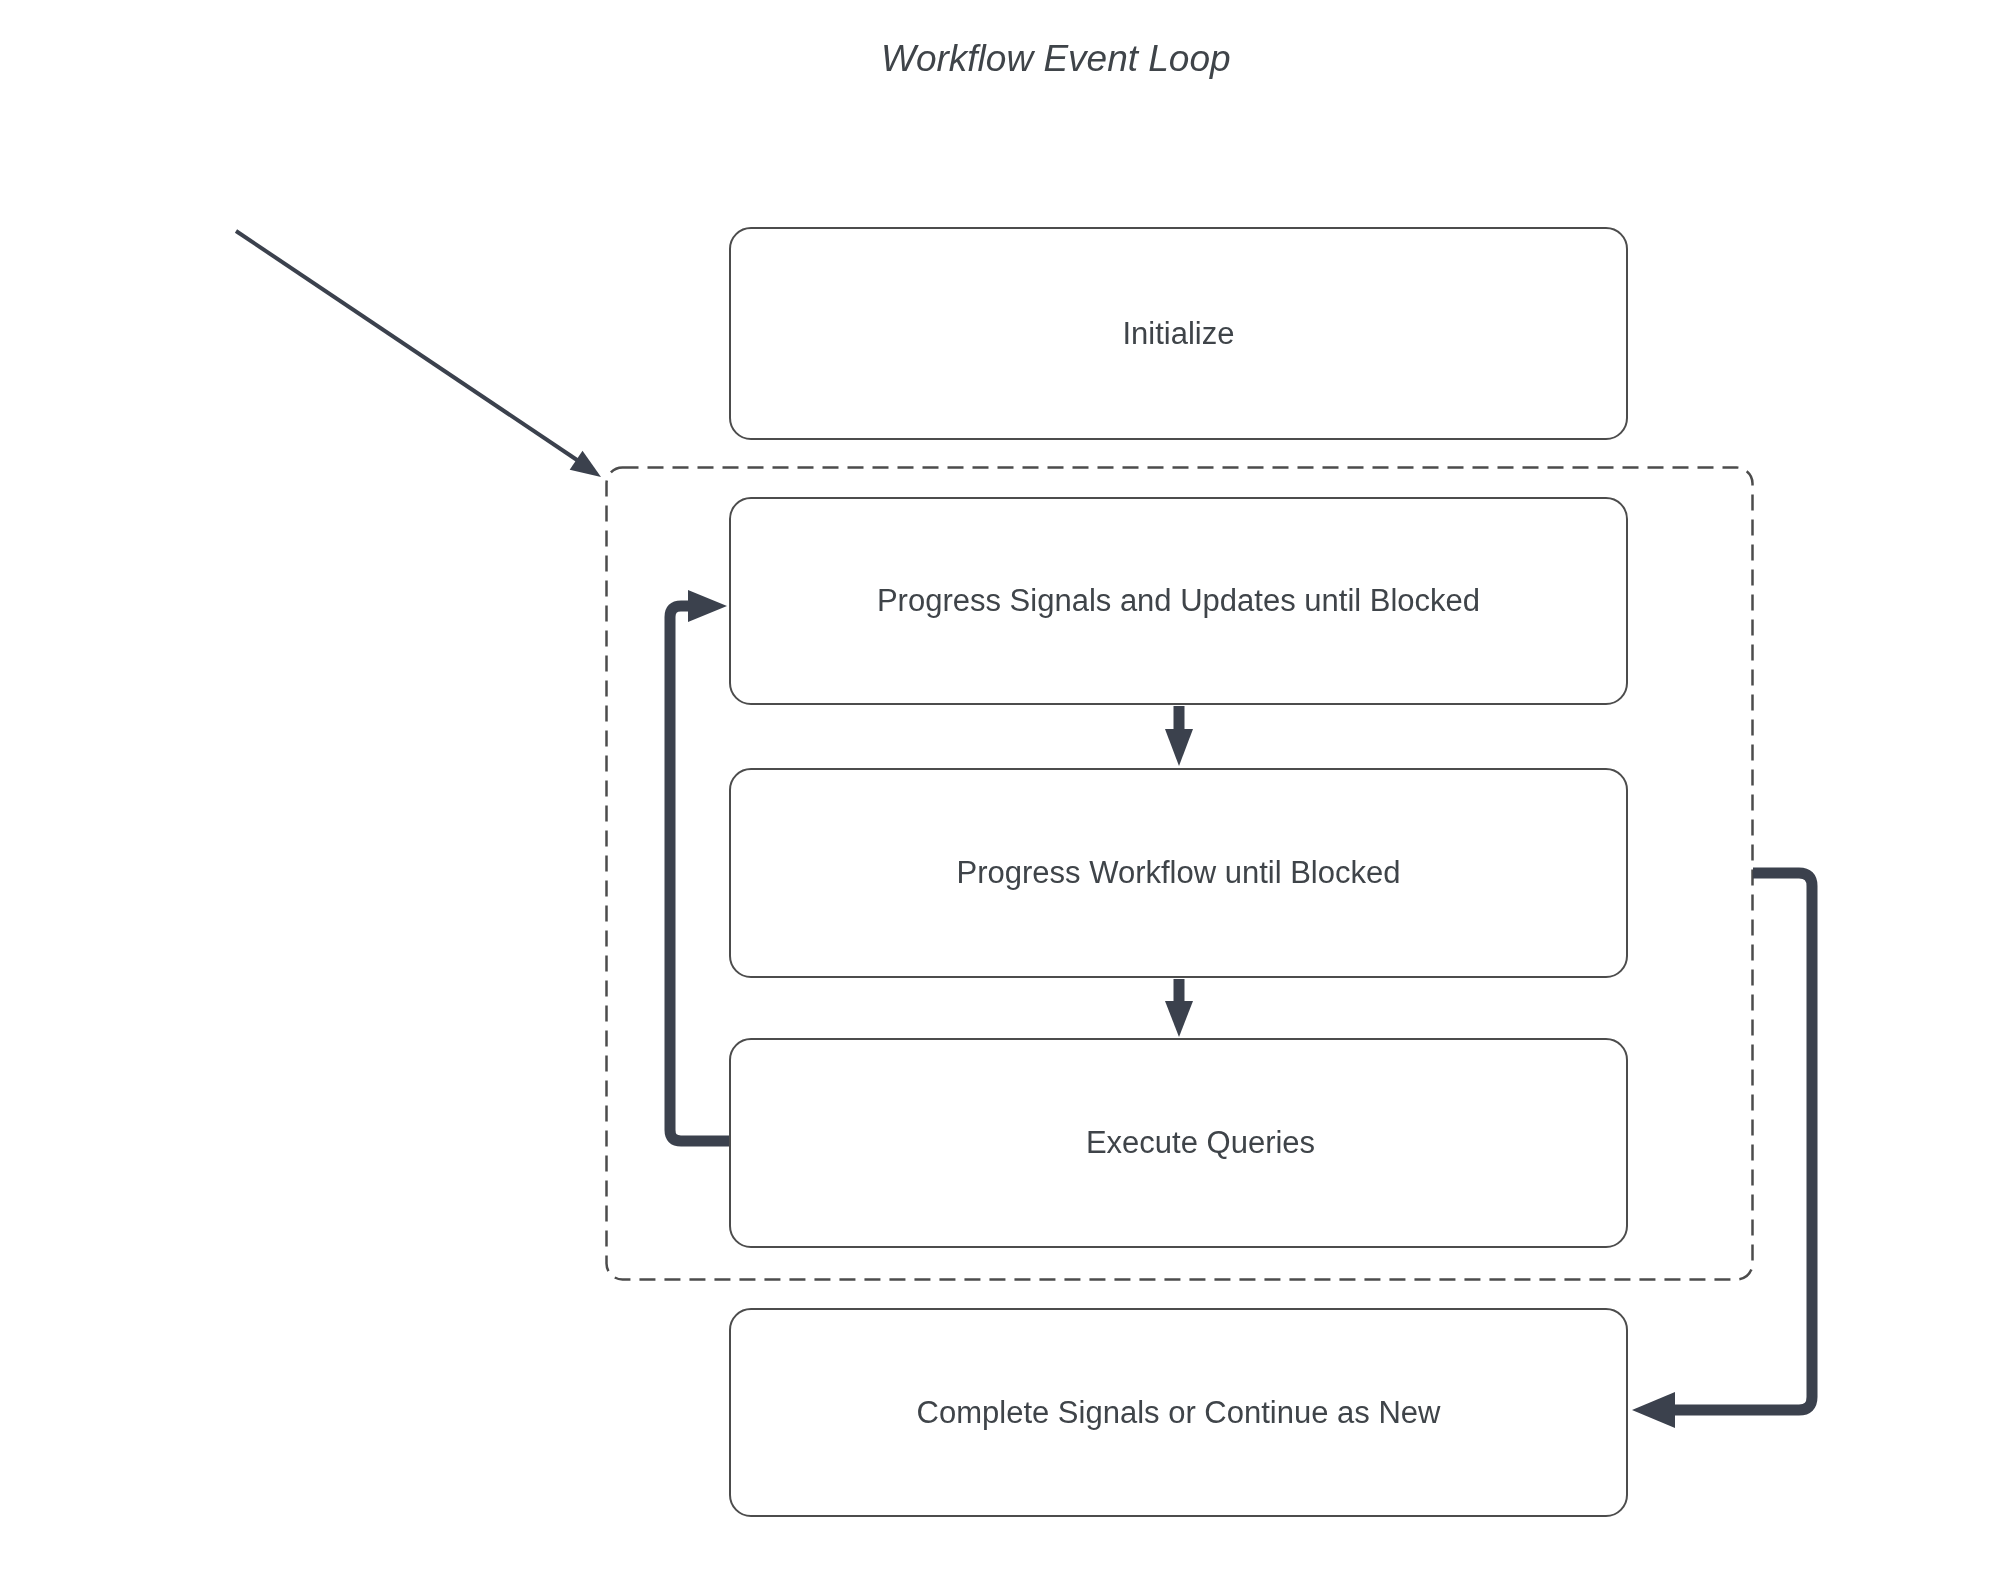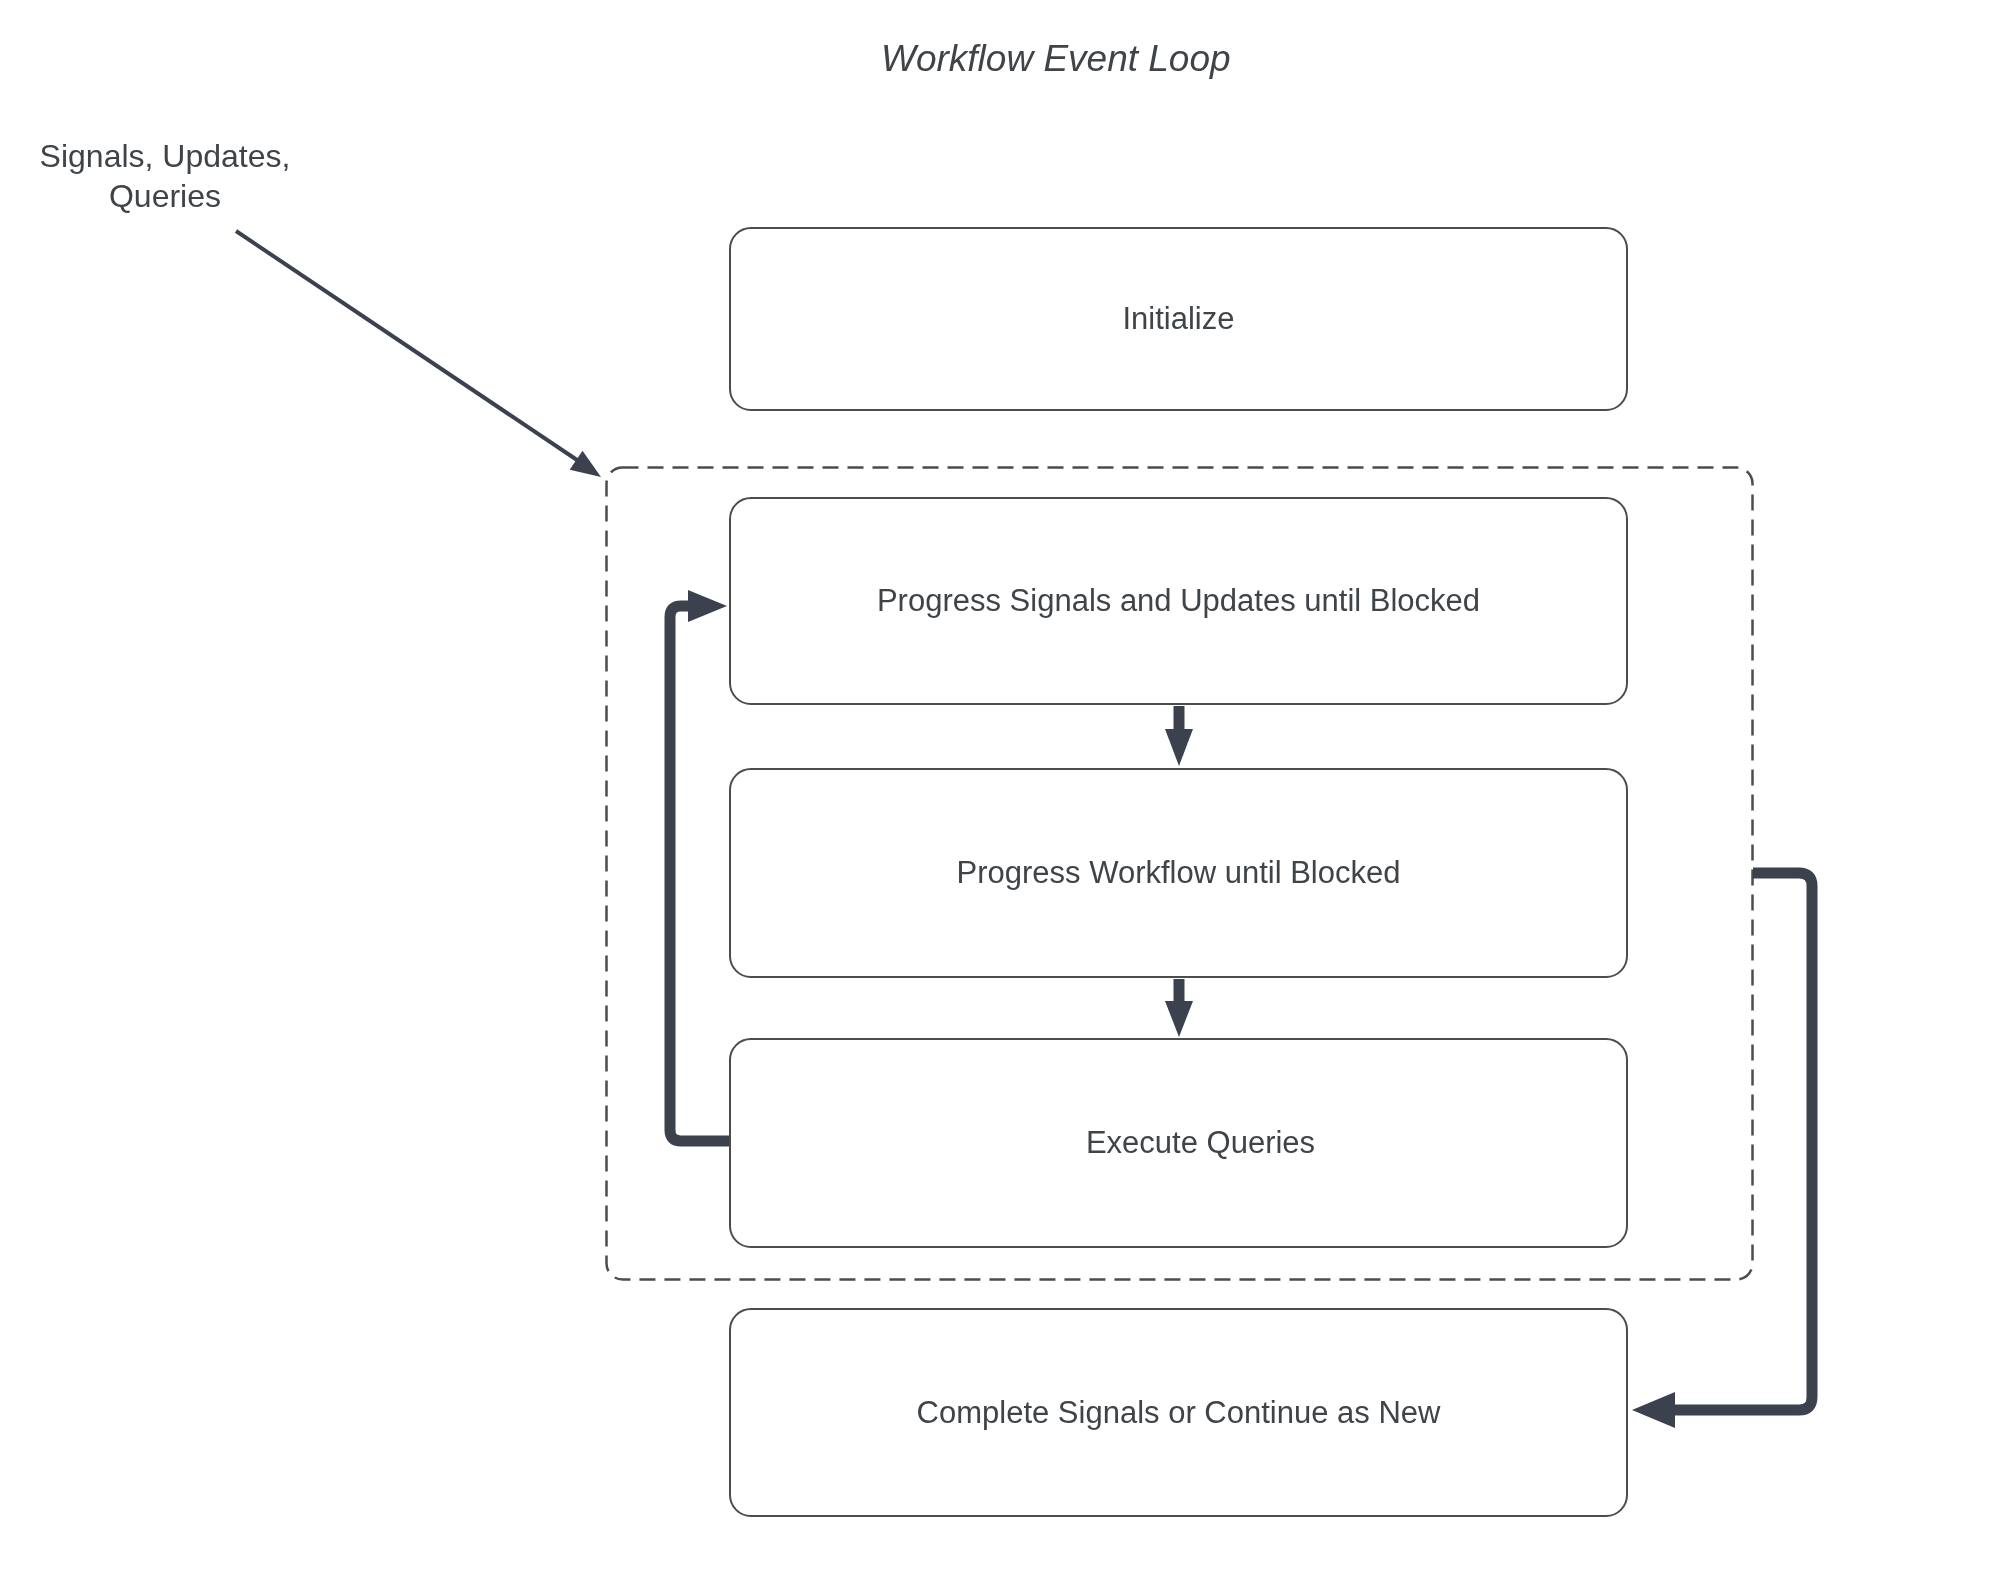--- a/index.html
+++ b/index.html
@@ -46,21 +46,21 @@
     border: 2px solid var(--color-border, #4c4c4c);
     border-radius: 22px;
     background: #ffffff;
     display: flex;
     align-items: center;
     justify-content: center;
     font-size: 31px;
     text-align: center;
     color: var(--color-text, #3f4449);
   }
-  .node-initialize { top: 227px; height: 184px; }
+  .node-initialize { top: 227px; height: 213px; }
   .node-signals    { top: 497px; height: 208px; }
   .node-workflow   { top: 768px; height: 210px; }
   .node-queries    { top: 1038px; height: 210px; padding-left: 44px; }
   .node-complete   { top: 1308px; height: 209px; }
   .arrows-layer {
     position: absolute;
     left: 0; top: 0;
     width: 2006px;
     height: 1576px;
     pointer-events: none;
@@ -70,24 +70,20 @@
   .stroke-dash  { stroke: var(--color-border, #4c4c4c); stroke-width: 2.5; fill: none; stroke-dasharray: 16 9; }
   .head-fill    { fill: var(--color-arrow, #3b414d); stroke: none; }
 </style>
 </head>
 <body>
 
 <div class="canvas">
 
   <div class="diagram-title">Workflow Event Loop</div>
 
-  <div class="annotation">
-    <div>Signals, Updates,</div>
-    <div>Queries</div>
-  </div>
 
   <svg class="arrows-layer" viewBox="0 0 2006 1576">
 
     <rect x="606.5" y="467.5" width="1146" height="812" rx="16" class="stroke-dash"></rect>
 
     <g>
       <line x1="236" y1="231" x2="580" y2="462" class="stroke-thin"></line>
       <polygon points="601,477 569.7,469.7 582.5,450.7" class="head-fill"></polygon>
     </g>
 

